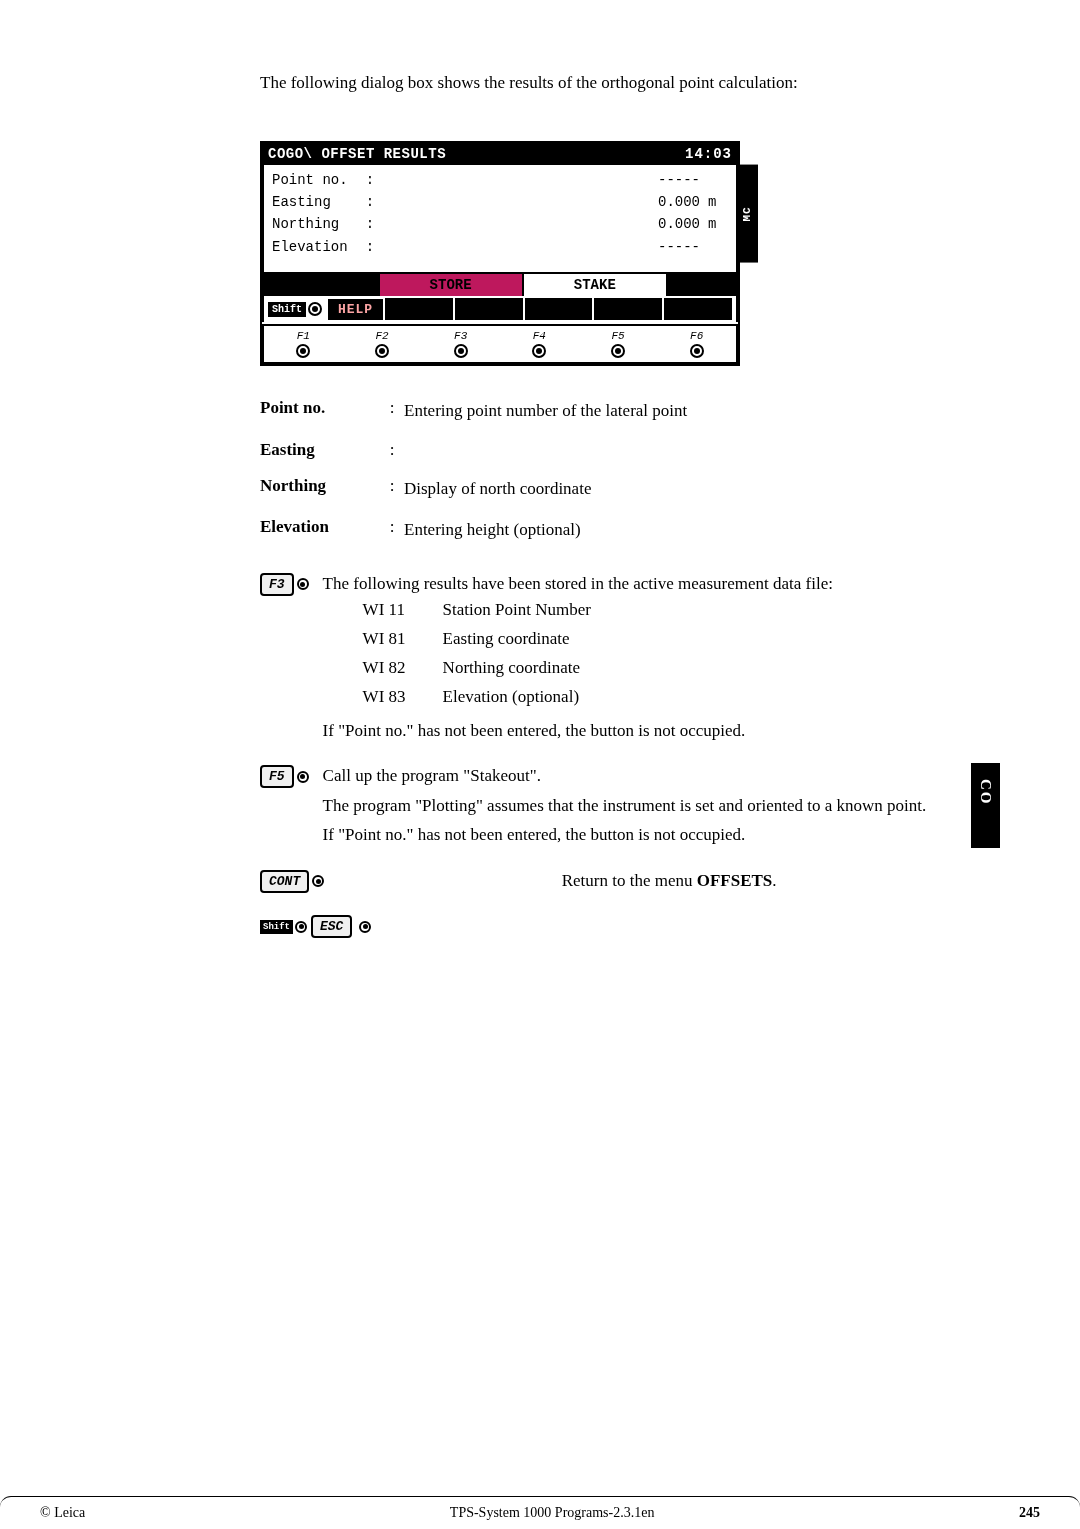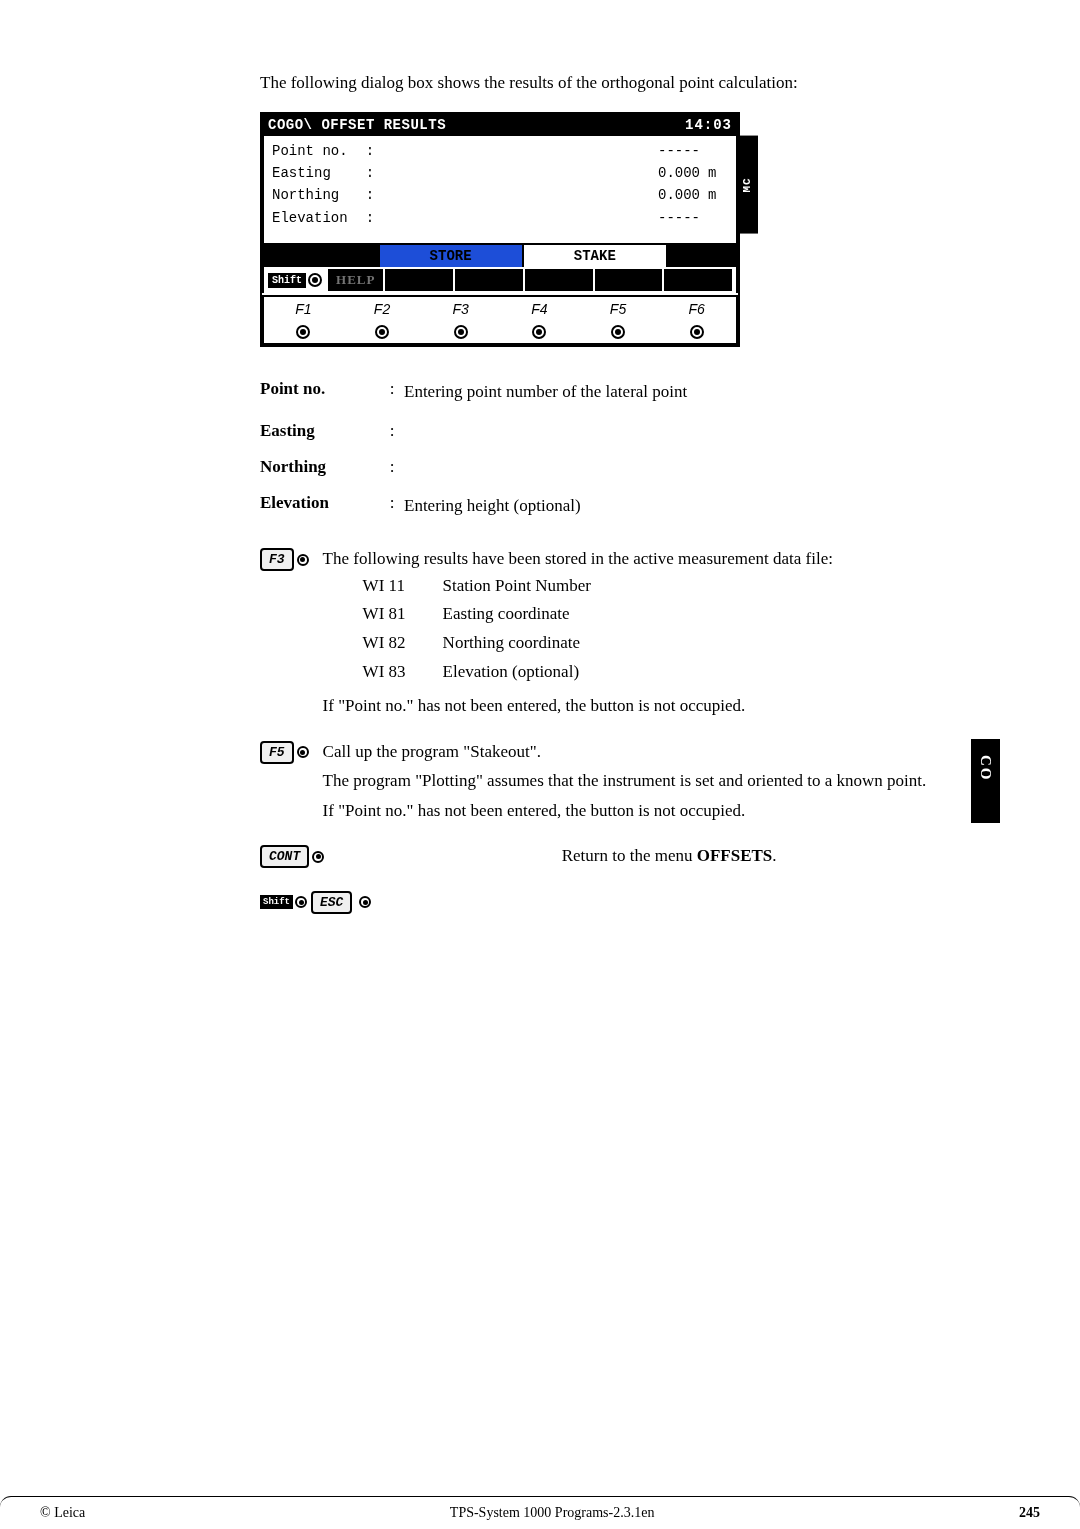--- a/index.html
+++ b/index.html
@@ -22,21 +22,21 @@
       flex-direction: column;
     }
 
     .content-area {
       padding: 30px 80px 80px 260px;
       flex: 1;
     }
 
     .intro-text {
       font-size: 17px;
-      margin-bottom: 16px;
+      margin-bottom: 45px;
       line-height: 1.5;
     }
 
     
     .device-container {
       display: flex;
       align-items: flex-start;
       margin-bottom: 32px;
     }
 
@@ -167,24 +167,24 @@
     }
 
     .f-key-group {
       display: flex;
       flex-direction: column;
       align-items: center;
       flex: 1;
     }
 
     .f-key-label {
-      font-size: 14px;
-      font-family: Liberation Sans, sans-serif;
+      font-size: 11px;
+      font-family: Liberation Mono, monospace;
       font-style: italic;
-      margin-bottom: 8px;
+      margin-bottom: 2px;
     }
 
     .f-dot-btn {
       display: inline-block;
       width: 14px;
       height: 14px;
       border: 2px solid #000;
       border-radius: 50%;
       position: relative;
     }
@@ -321,21 +321,21 @@
       border-right: 2px solid #000;
     }
 
     .btn-store-area .spacer {
       flex: 1;
       background: #000;
     }
 
     .btn-store-area .store-lbl {
       flex: 1.2;
-      background: #1d4ed8;
+      background: #be185d;
       text-align: center;
       font-family: 'Courier New', monospace;
       font-variant: small-caps;
       font-size: 14px;
       font-weight: bold;
       padding: 3px;
       border-left: 2px solid #000;
       border-right: 2px solid #000;
     }
 
@@ -412,21 +412,21 @@
             <div class="store-lbl">STORE</div>
             <div class="stake-lbl">STAKE</div>
             <div class="spacer2"></div>
           </div>
 
           <div style="display:flex; align-items:center; border-left:2px solid #000; border-right:2px solid #000; padding: 2px 4px;">
             <div style="display:flex; align-items:center; margin-right: 6px;">
               <span class="shift-key">Shift</span>
               <span class="dot-btn"></span>
             </div>
-            <div style="background:#000; color:#737373; font-size:13px; font-weight:bold; padding:3px 8px; font-family:Liberation Serif, serif; letter-spacing:1px; min-width:55px; text-align:center;">HELP</div>
+            <div style="background:#000; color:#fca5a5; font-size:13px; font-weight:bold; padding:3px 8px; font-family:Liberation Mono, monospace; letter-spacing:1px; min-width:55px; text-align:center;">HELP</div>
             <div style="flex:1; display:flex;">
               <div style="flex:1; background:#000; height:22px; margin-left:2px;"></div>
               <div style="flex:1; background:#000; height:22px; margin-left:2px;"></div>
               <div style="flex:1; background:#000; height:22px; margin-left:2px;"></div>
               <div style="flex:1; background:#000; height:22px; margin-left:2px;"></div>
               <div style="flex:1; background:#000; height:22px; margin-left:2px;"></div>
             </div>
           </div>
 
           <div class="f-keys-row">
@@ -468,20 +468,21 @@
       </div>
 
       <div class="def-row">
         <span class="def-term">Easting</span>
         <span class="def-colon">:</span>
       </div>
 
       <div class="def-row">
         <span class="def-term">Northing</span>
         <span class="def-colon">:</span>
+        <span class="def-desc">Display of north coordinate</span>
       </div>
 
       <div class="def-row">
         <span class="def-term">Elevation</span>
         <span class="def-colon">:</span>
         <span class="def-desc">Entering height (optional)</span>
       </div>
     </div>
 
     <div style="margin-top: 28px;">

